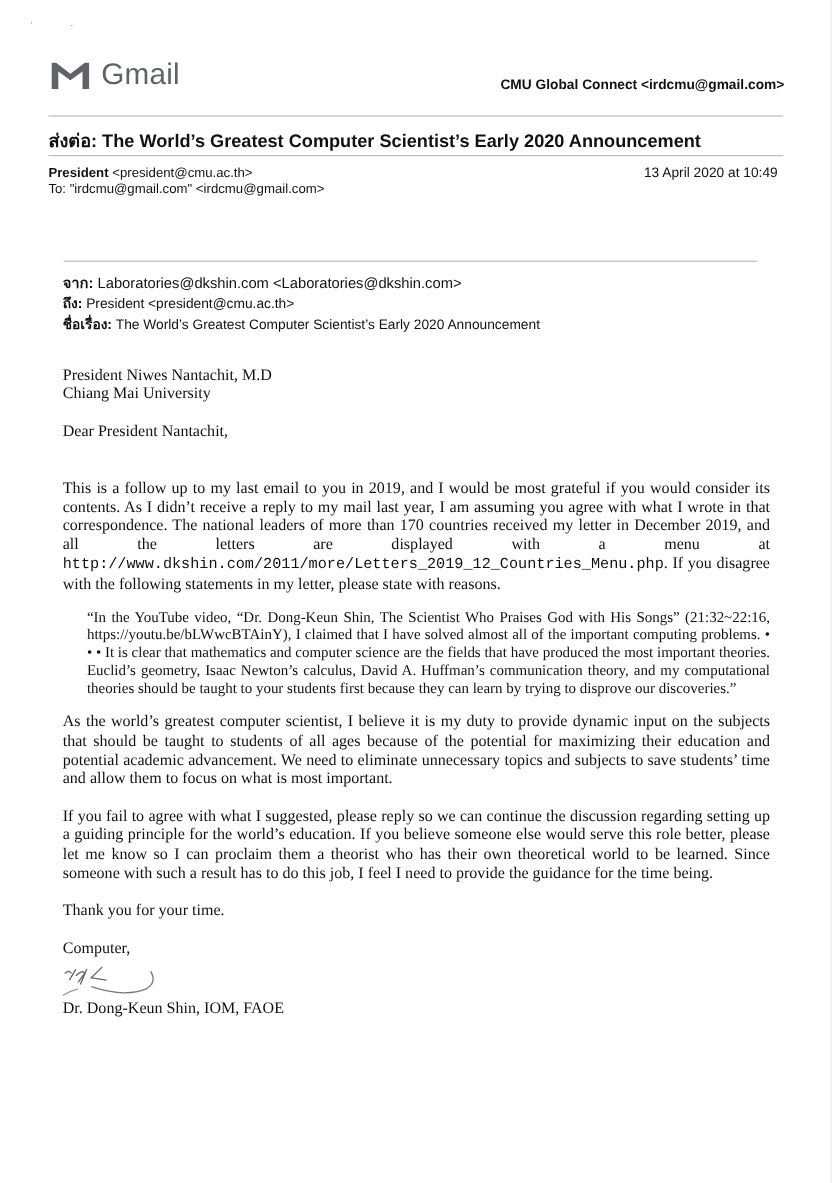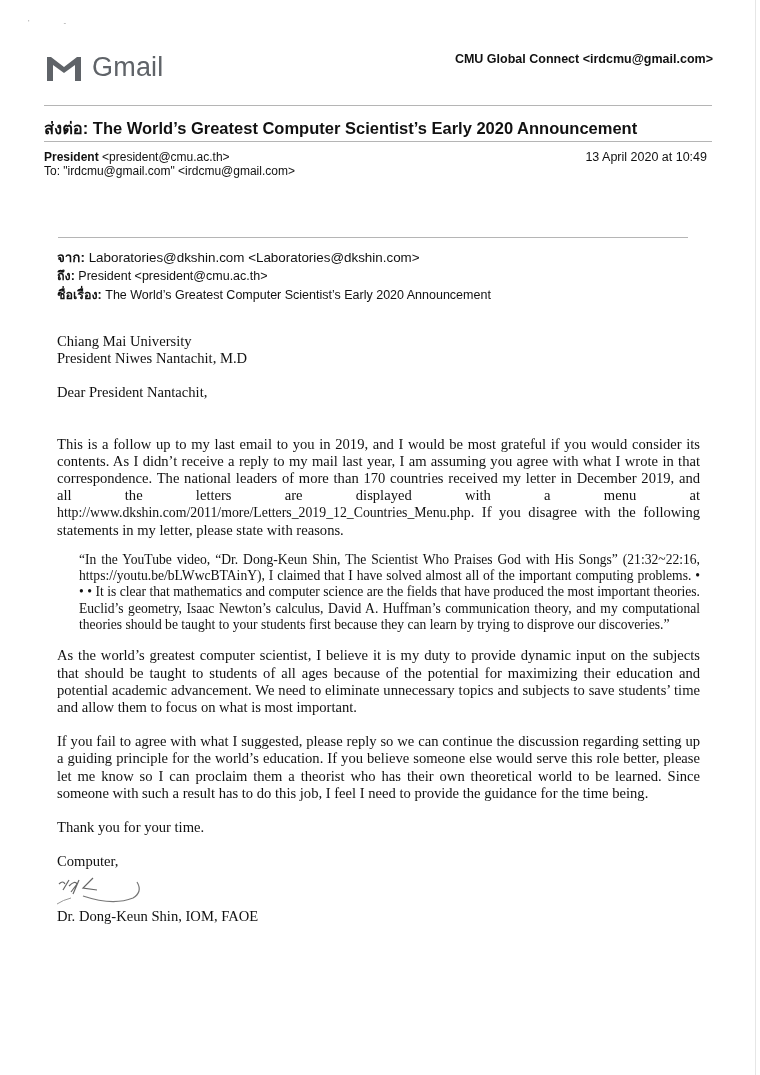--- a/index.html
+++ b/index.html
@@ -10,21 +10,21 @@
   .edge-right {
     position: absolute; left: 755px; top: 0; width: 1px; height: 1075px; background: #e6e6e6;
   }
   .specks { position: absolute; top: 18px; left: 28px; font-size: 8px; color: #999; }
   .specks span { margin-right: 34px; }
 
   .gmail-logo { position: absolute; left: 44px; top: 52px; display: flex; align-items: flex-end; }
   .gmail-logo svg { width: 40px; height: 30px; }
   .gmail-word { font-size: 27px; color: #5f6368; margin-left: 8px; letter-spacing: 0.2px; }
 
-  .account { position: absolute; right: 47px; top: 52px; font-size: 12.5px; font-weight: bold; color: #111; }
+  .account { position: absolute; right: 47px; top: 70px; font-size: 12.5px; font-weight: bold; color: #111; }
 
   .hr { position: absolute; left: 44px; width: 668px; height: 1px; background: #b5b5b5; }
 
   .subject { position: absolute; left: 44px; top: 115px; font-size: 16.5px; font-weight: bold; color: #111; }
 
   .from-line { position: absolute; left: 44px; top: 150px; font-size: 12px; }
   .from-line b { font-weight: bold; }
   .to-line { position: absolute; left: 44px; top: 164px; font-size: 12px; }
   .date { position: absolute; right: 53px; top: 150px; font-size: 12.5px; }
 
@@ -32,21 +32,21 @@
 
   .fwd-headers { position: absolute; left: 57px; top: 248px; font-size: 13.4px; line-height: 19px; color: #111; }
   .fwd-headers .row { white-space: nowrap; }
   .fwd-headers .k { font-weight: bold; }
   .fwd-headers .small { font-size: 12.5px; }
 
   .letter { position: absolute; left: 57px; top: 333px; width: 643px;
     font-family: "Liberation Serif", serif; font-size: 14.6px; line-height: 17.2px; color: #111; }
   .letter p { margin: 0; text-align: justify; }
   .letter .gap { height: 17px; }
-  .letter .url { font-family: Liberation Serif, serif; font-size: 13.8px; }
+  .letter .url { font-family: Liberation Mono, monospace; font-size: 13.8px; }
   .quote { margin-left: 22px !important; font-size: 13.6px; line-height: 16.3px; }
 
   .signature { width: 110px; height: 36px; display: block; margin: 2px 0 0 -4px; }
 </style>
 </head>
 <body>
 
 <div class="edge-right"></div>
 <div class="specks"><span>'</span><span>-</span></div>
 
@@ -81,22 +81,22 @@
     <span class="k">ถึง:</span>
     <span>President &lt;president@cmu.ac.th&gt;</span>
   </div>
   <div class="row small">
     <span class="k">ชื่อเรื่อง:</span>
     <span>The World’s Greatest Computer Scientist’s Early 2020 Announcement</span>
   </div>
 </div>
 
 <div class="letter">
+  <p>President Niwes Nantachit, M.D</p>
   <p>Chiang Mai University</p>
-  <p>President Niwes Nantachit, M.D</p>
   <div class="gap"></div>
   <p>Dear President Nantachit,</p>
   <div class="gap"></div>
   <div class="gap"></div>
   <p><span>This is a follow up to my last email to you in 2019, and I would be most grateful if you would consider its contents. As I didn’t receive a reply to my mail last year, I am assuming you agree with what I wrote in that correspondence. The national leaders of more than 170 countries received my letter in December 2019, and all the letters are displayed with a menu at </span><span class="url">http://www.dkshin.com/2011/more/Letters_2019_12_Countries_Menu.php</span><span>. If you disagree with the following statements in my letter, please state with reasons.</span></p>
   <div class="gap" style="height:13px"></div>
   <p class="quote">“In the YouTube video, “Dr. Dong-Keun Shin, The Scientist Who Praises God with His Songs” (21:32~22:16, https://youtu.be/bLWwcBTAinY), I claimed that I have solved almost all of the important computing problems. • • • It is clear that mathematics and computer science are the fields that have produced the most important theories. Euclid’s geometry, Isaac Newton’s calculus, David A. Huffman’s communication theory, and my computational theories should be taught to your students first because they can learn by trying to disprove our discoveries.”</p>
   <div class="gap" style="height:14px"></div>
   <p>As the world’s greatest computer scientist, I believe it is my duty to provide dynamic input on the subjects that should be taught to students of all ages because of the potential for maximizing their education and potential academic advancement. We need to eliminate unnecessary topics and subjects to save students’ time and allow them to focus on what is most important.</p>
   <div class="gap"></div>

